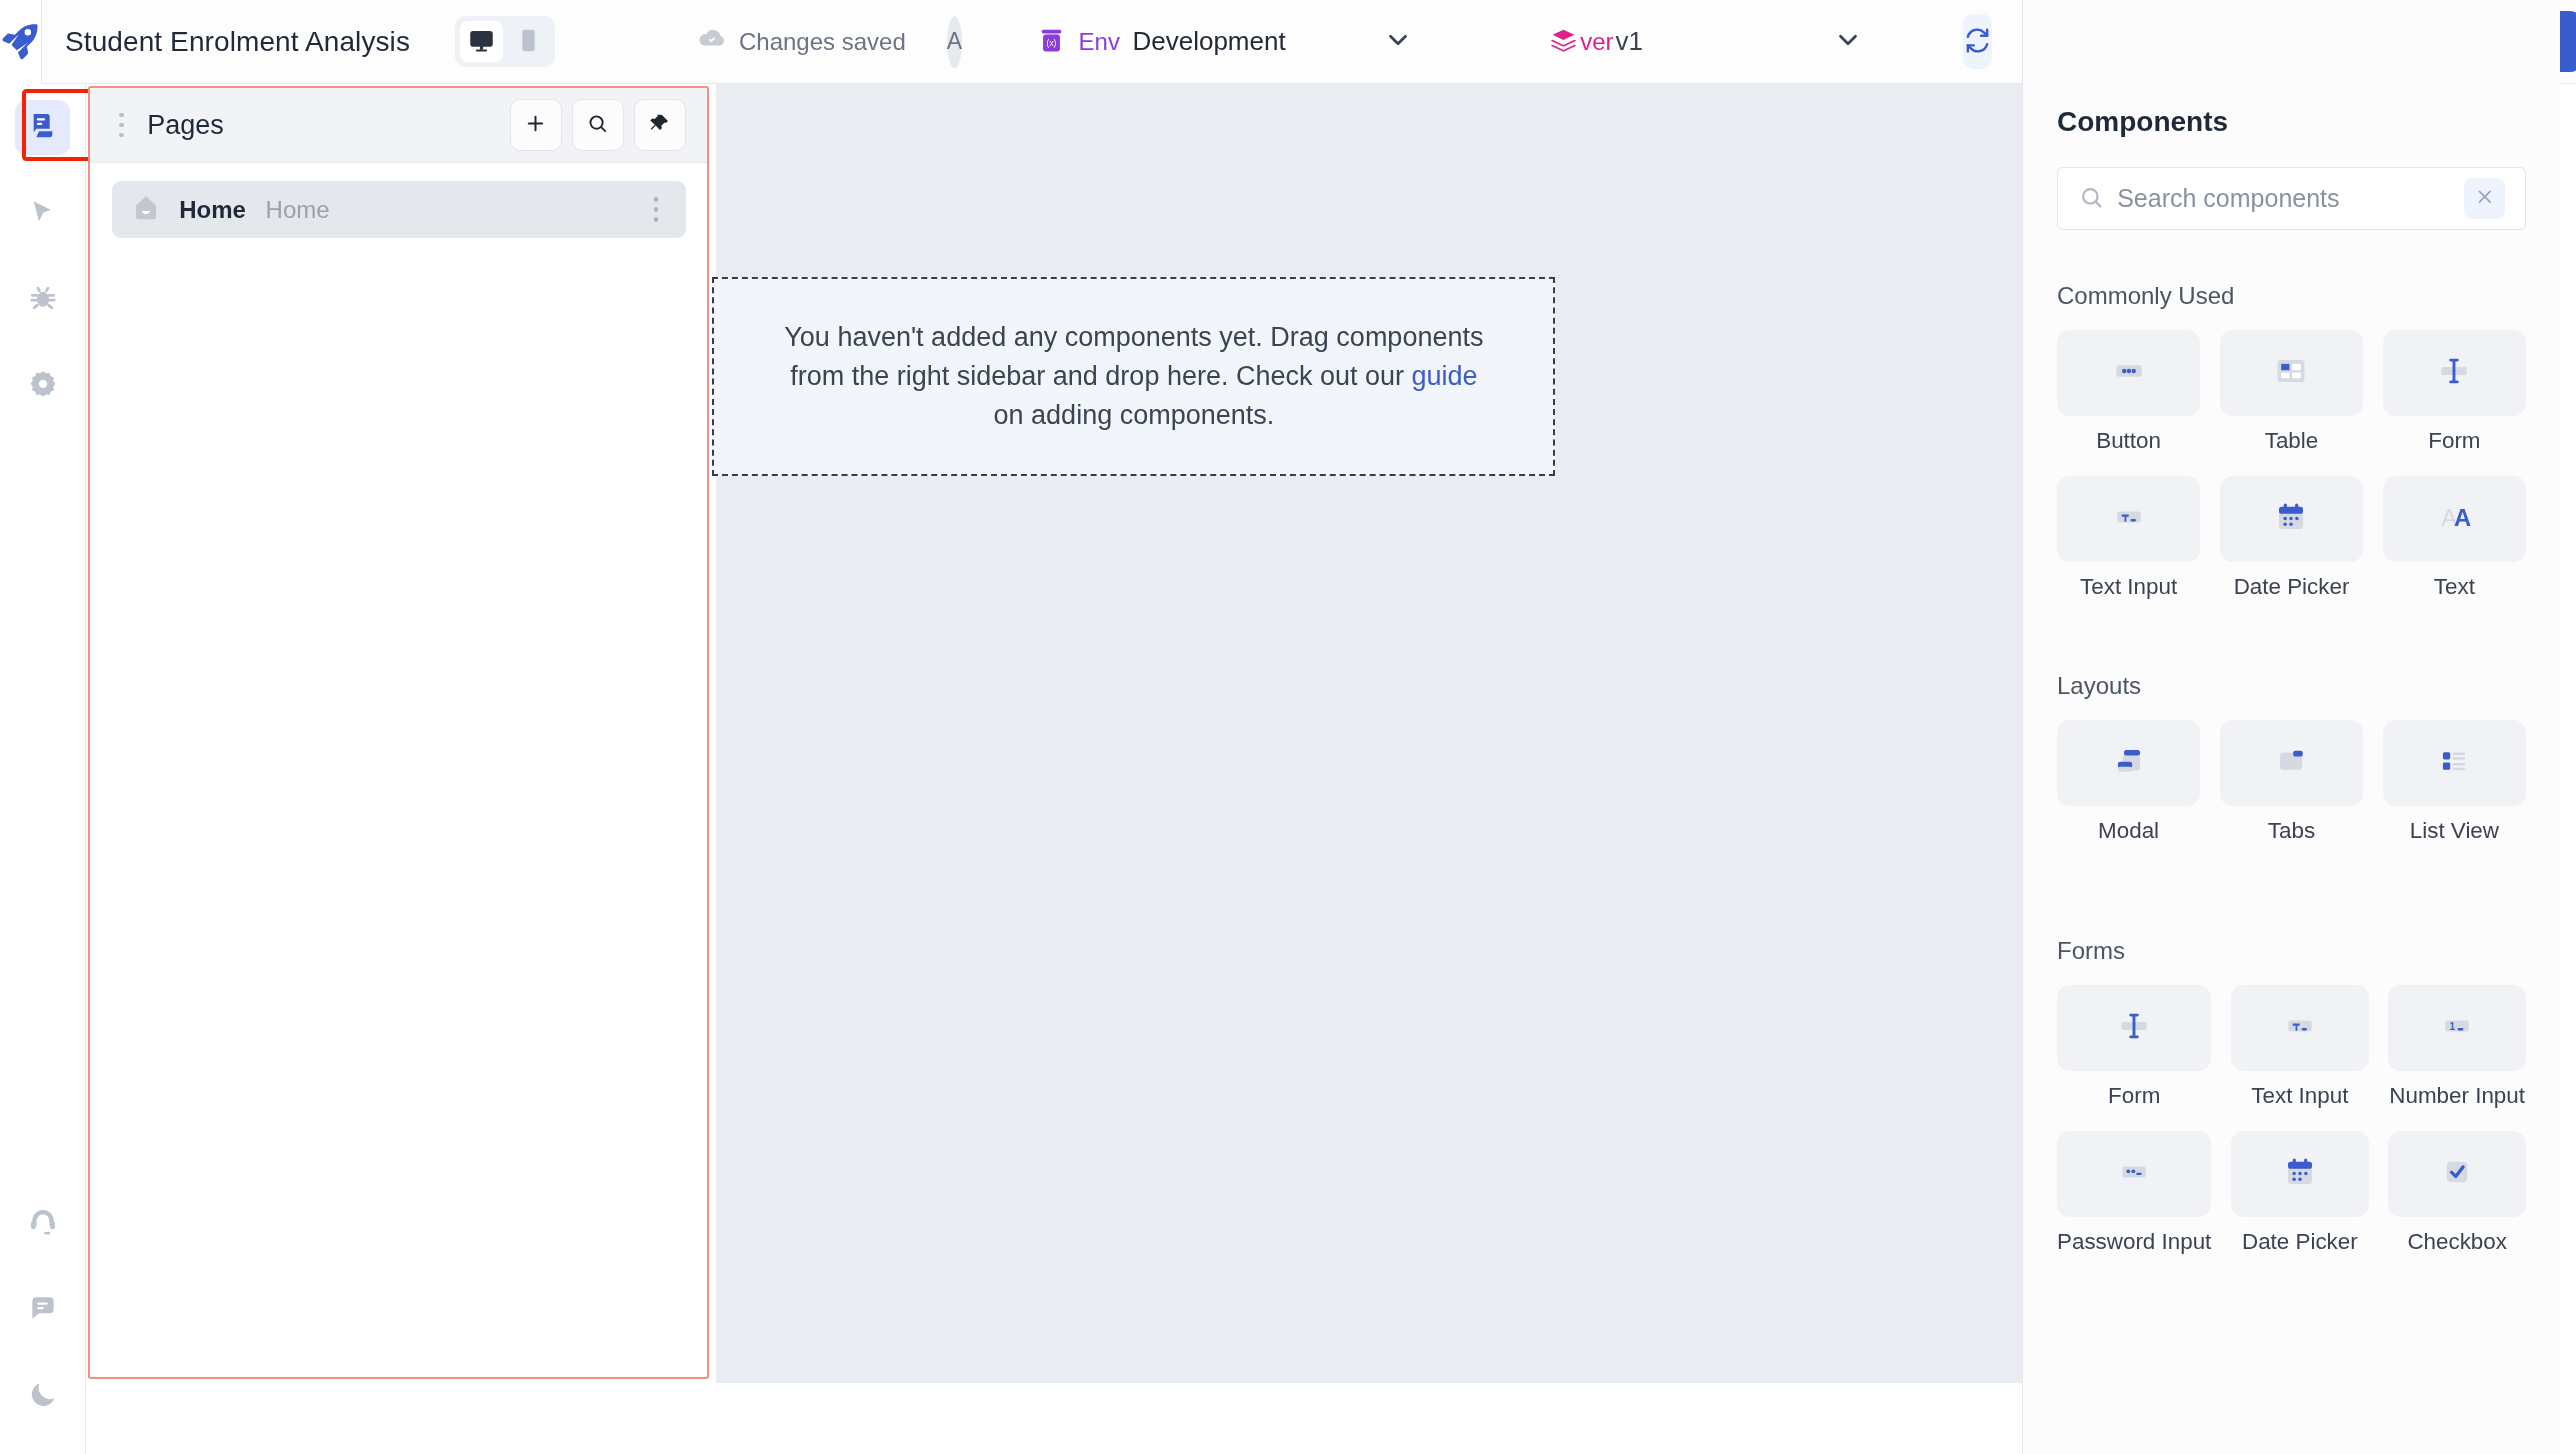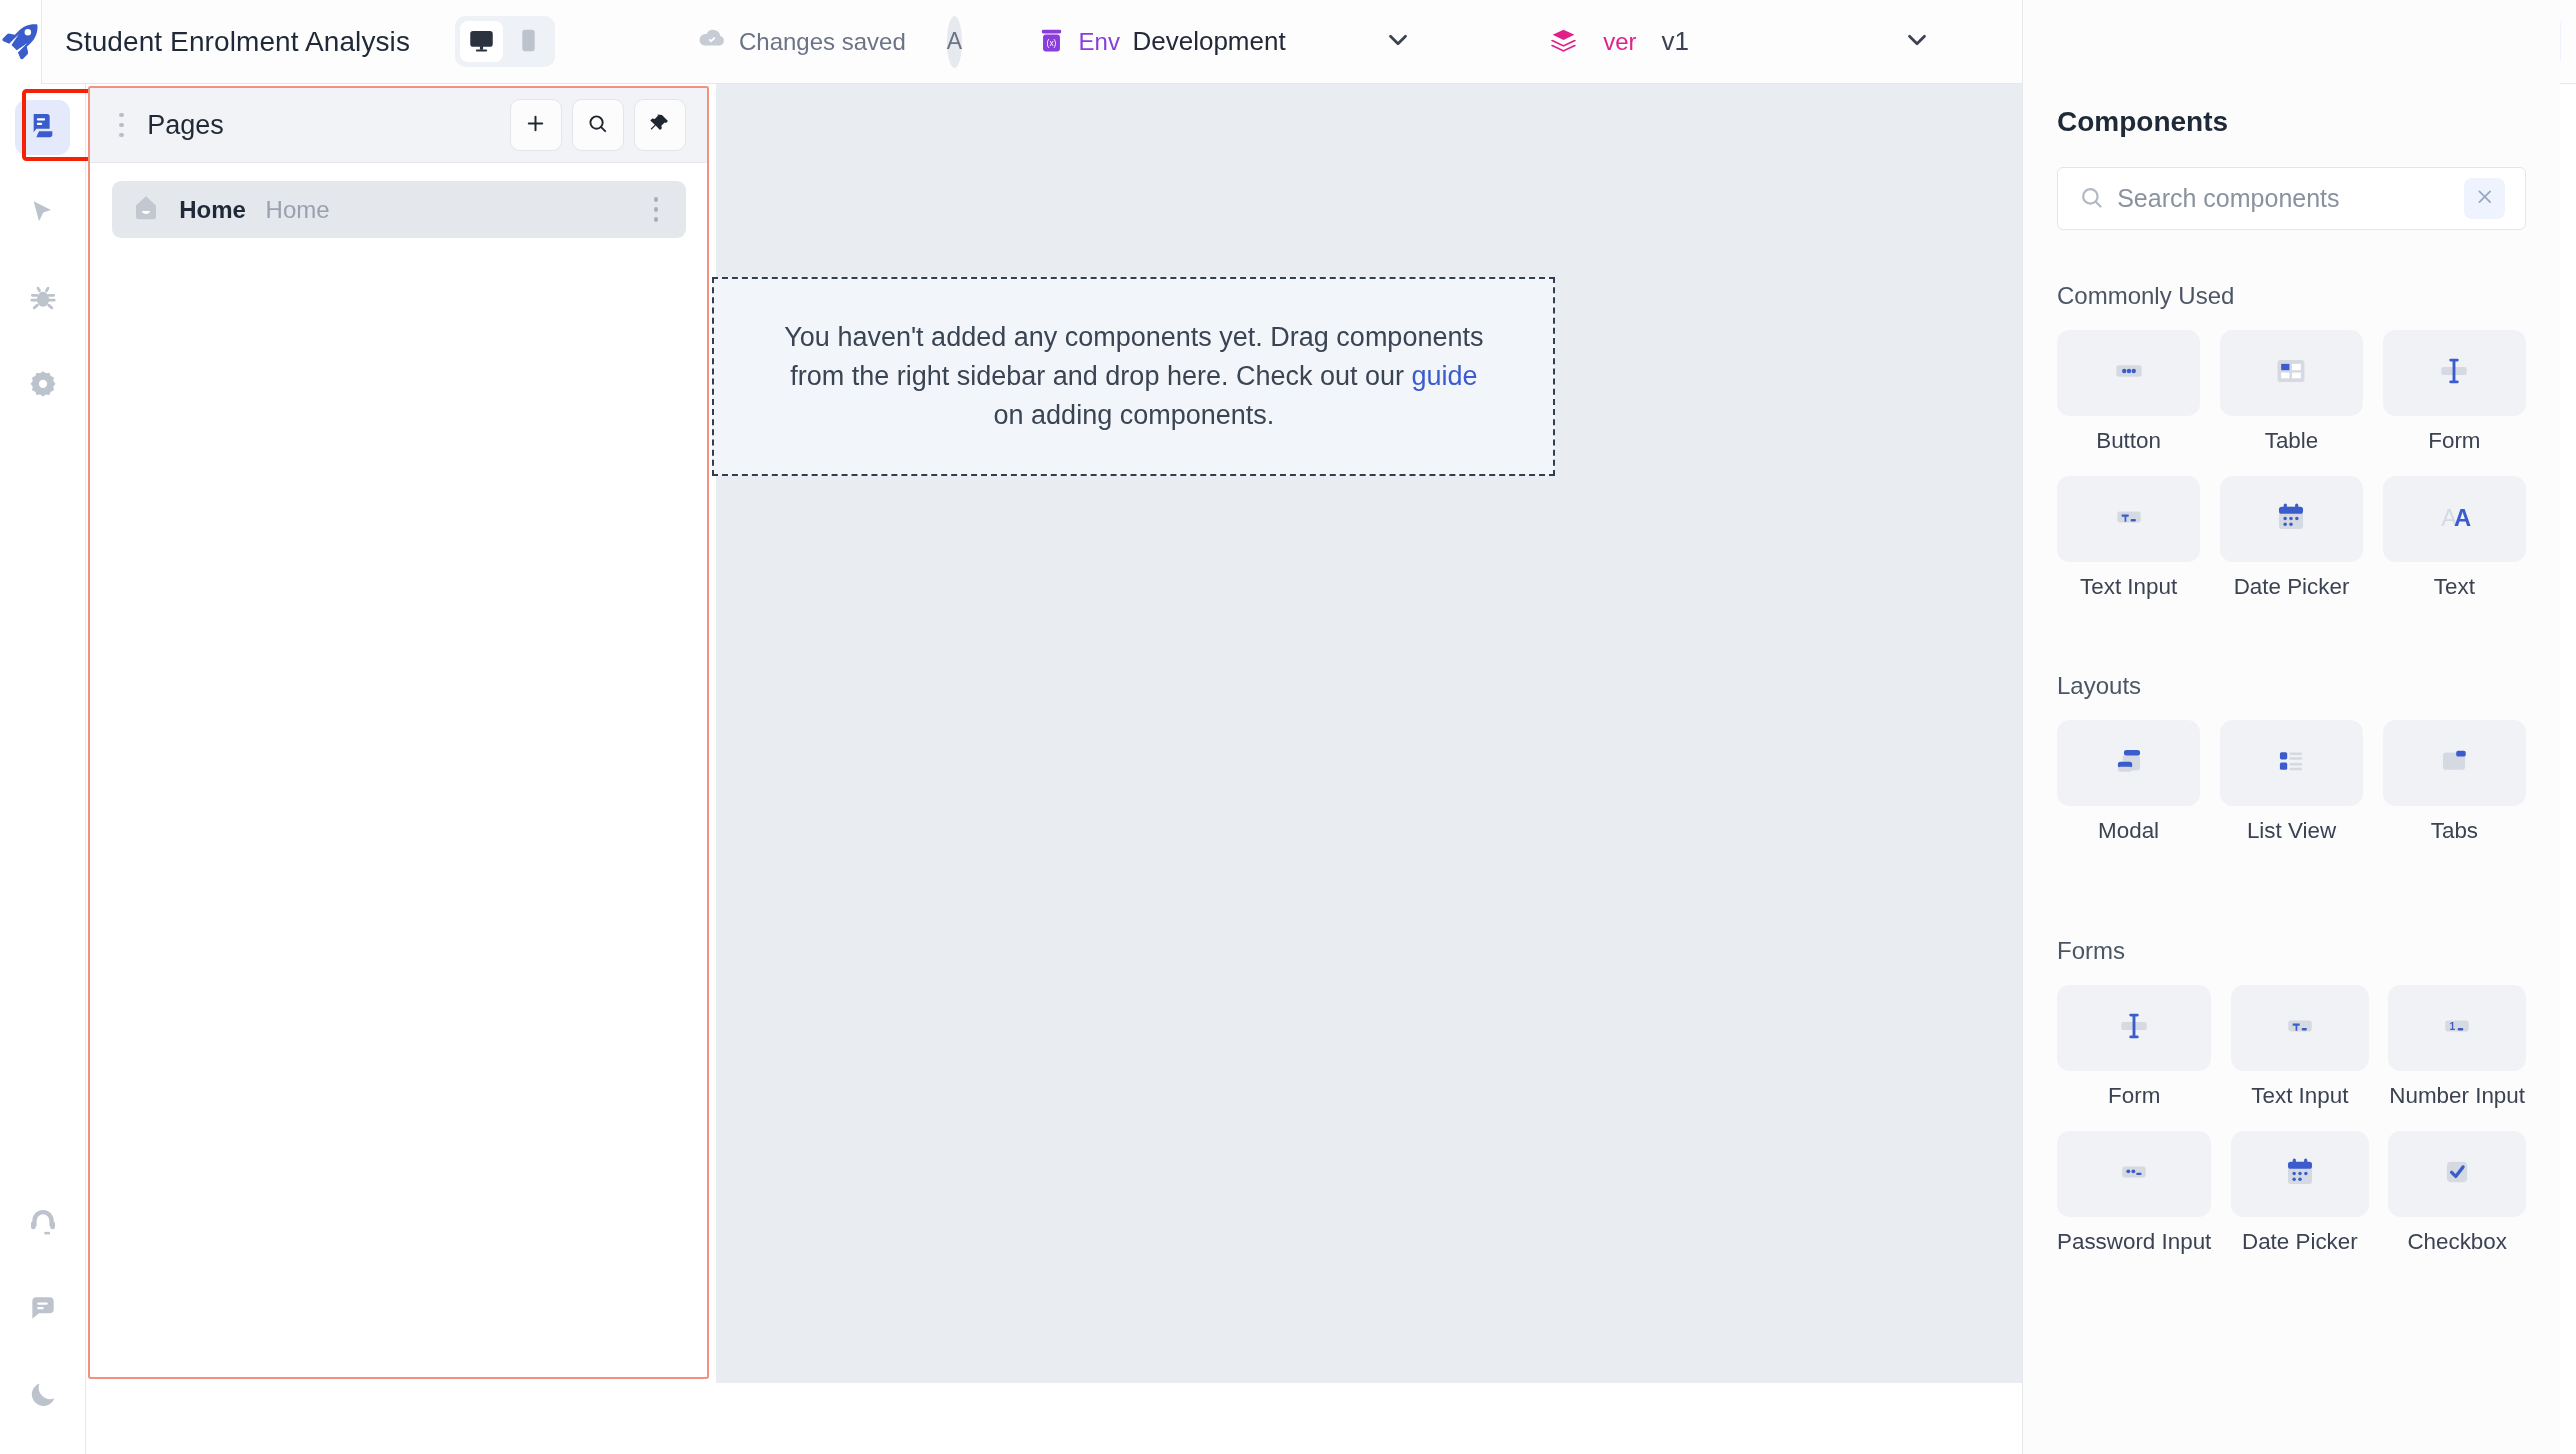--- a/index.html
+++ b/index.html
@@ -47,21 +47,21 @@
   }
   .divider-v { width: 1.8px; height: 48px; background: #e3e6eb; margin-left: 36px; }
 
   .env-block {
     display: flex; align-items: center; gap: 12.5px; margin-left: 39px;
     white-space: nowrap;
   }
   .env-tag { color: #8b3ddb; font-size: 24px; }
   .env-val { color: #232936; font-size: 26px; }
   .chev { margin-left: 85px; color: #3b4252; }
-  .ver-block { display: flex; align-items: center; gap: 25px; margin-left: 100px; white-space: nowrap; }
+  .ver-block { display: flex; align-items: center; gap: 2px; margin-left: 100px; white-space: nowrap; }
   .ver-tag { color: #e0218a; font-size: 24px; }
   .ver-val { color: #3b4252; font-size: 26px; }
   .chev2 { margin-left: 188px; color: #3b4252; }
 
   .icon-sq {
     width: 55px; height: 55px; border-radius: 10.7px;
     display: flex; align-items: center; justify-content: center;
   }
   .icon-sq.tinted { background: #eef3fe; }
   .refresh-wrap { margin-left: 100px; }
@@ -594,41 +594,41 @@
               <rect x="5" y="15.6" width="9" height="3.2" rx="1.4" fill="#d5d9e1"></rect>
             </svg>
           </span>
         </div>
         <div class="tile-label">Modal</div>
       </div>
       <div class="tile">
         <div class="tile-box">
           <span>
             <svg width="38" height="38" viewBox="0 0 24 24">
+              <rect x="5" y="6.6" width="14" height="11" rx="2" fill="#d5d9e1"></rect>
+              <rect x="13.4" y="5.6" width="6" height="3.6" rx="1.2" fill="#3a5ccc"></rect>
+            </svg>
+          </span>
+        </div>
+        <div class="tile-label">Tabs</div>
+      </div>
+      <div class="tile">
+        <div class="tile-box">
+          <span>
+            <svg width="38" height="38" viewBox="0 0 24 24">
               <rect x="5" y="6.4" width="4.6" height="4.6" rx="1" fill="#3a5ccc"></rect>
               <rect x="5" y="13" width="4.6" height="4.6" rx="1" fill="#3a5ccc"></rect>
               <rect x="11" y="6.6" width="8" height="1.6" rx=".8" fill="#d5d9e1"></rect>
               <rect x="11" y="9.6" width="8" height="1.6" rx=".8" fill="#d5d9e1"></rect>
               <rect x="11" y="13.2" width="8" height="1.6" rx=".8" fill="#d5d9e1"></rect>
               <rect x="11" y="16.2" width="8" height="1.6" rx=".8" fill="#d5d9e1"></rect>
             </svg>
           </span>
         </div>
         <div class="tile-label">List View</div>
-      </div>
-      <div class="tile">
-        <div class="tile-box">
-          <span>
-            <svg width="38" height="38" viewBox="0 0 24 24">
-              <rect x="5" y="6.6" width="14" height="11" rx="2" fill="#d5d9e1"></rect>
-              <rect x="13.4" y="5.6" width="6" height="3.6" rx="1.2" fill="#3a5ccc"></rect>
-            </svg>
-          </span>
-        </div>
-        <div class="tile-label">Tabs</div>
       </div>
       <div></div>
         <div></div>
     </div>
 
     <div class="sec-gap"></div>
     <div class="section-label">Forms</div>
     <div class="grid">
       <div class="tile">
         <div class="tile-box">

